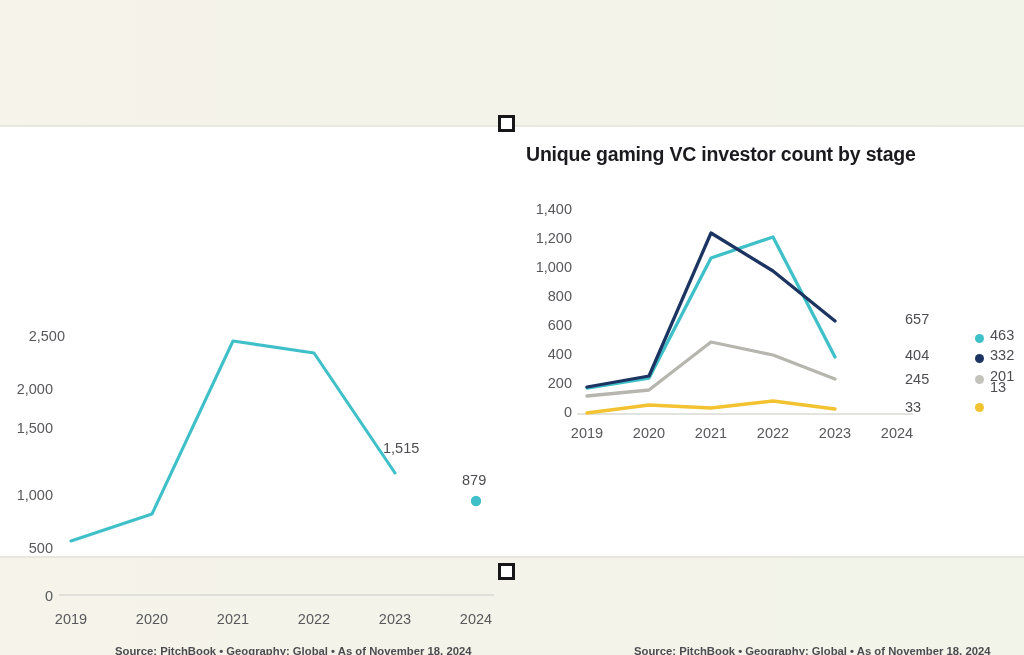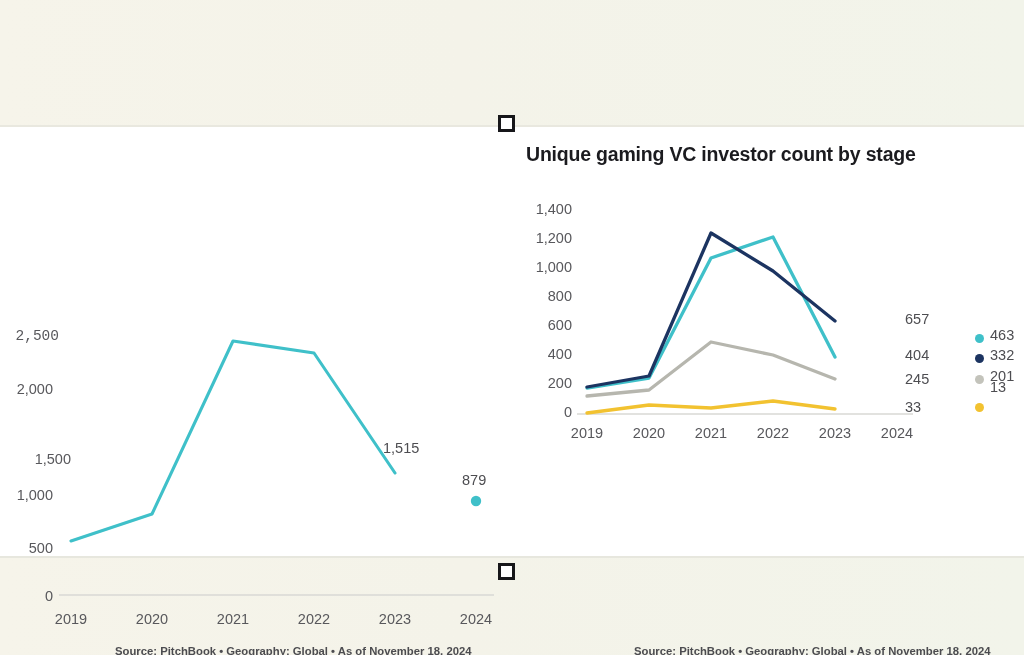--- a/index.html
+++ b/index.html
@@ -149,23 +149,23 @@
 <body>
 
 <div id="stage">
 
   <div class="band-edge-top"></div>
   <div class="content-band"></div>
   <div class="band-edge-bottom"></div>
 
   <div class="panel left">
 
-    <div class="axis-label ylab" style="left:6px; top:201px; width:53px;font-family:Liberation Mono, monospace;">2,500</div>
+    <div class="axis-label ylab" style="left:12px; top:201px; width:53px;">2,500</div>
     <div class="axis-label ylab" style="left:0px; top:254px; width:53px;">2,000</div>
-    <div class="axis-label ylab" style="left:0px; top:324px; width:53px;margin-left:18px;">1,500</div>
+    <div class="axis-label ylab" style="left:0px; top:293px; width:53px;">1,500</div>
     <div class="axis-label ylab" style="left:0px; top:360px; width:53px;">1,000</div>
     <div class="axis-label ylab" style="left:0px; top:413px; width:53px;">500</div>
     <div class="axis-label ylab" style="left:0px; top:461px; width:53px;">0</div>
 
     <div class="plot" style="left:59px; top:185px; width:435px; height:283px;">
       <svg width="435" height="283" viewBox="0 0 435 283">
 
         <line x1="0" y1="283" x2="435" y2="283" stroke="#d8d8d4" stroke-width="1.6"></line>
 
         <polyline points="12,229 93,202 174,29 255,41 336,161" fill="none" stroke="#3fc0c9" stroke-width="3.1" stroke-linejoin="round" stroke-linecap="round"></polyline>

